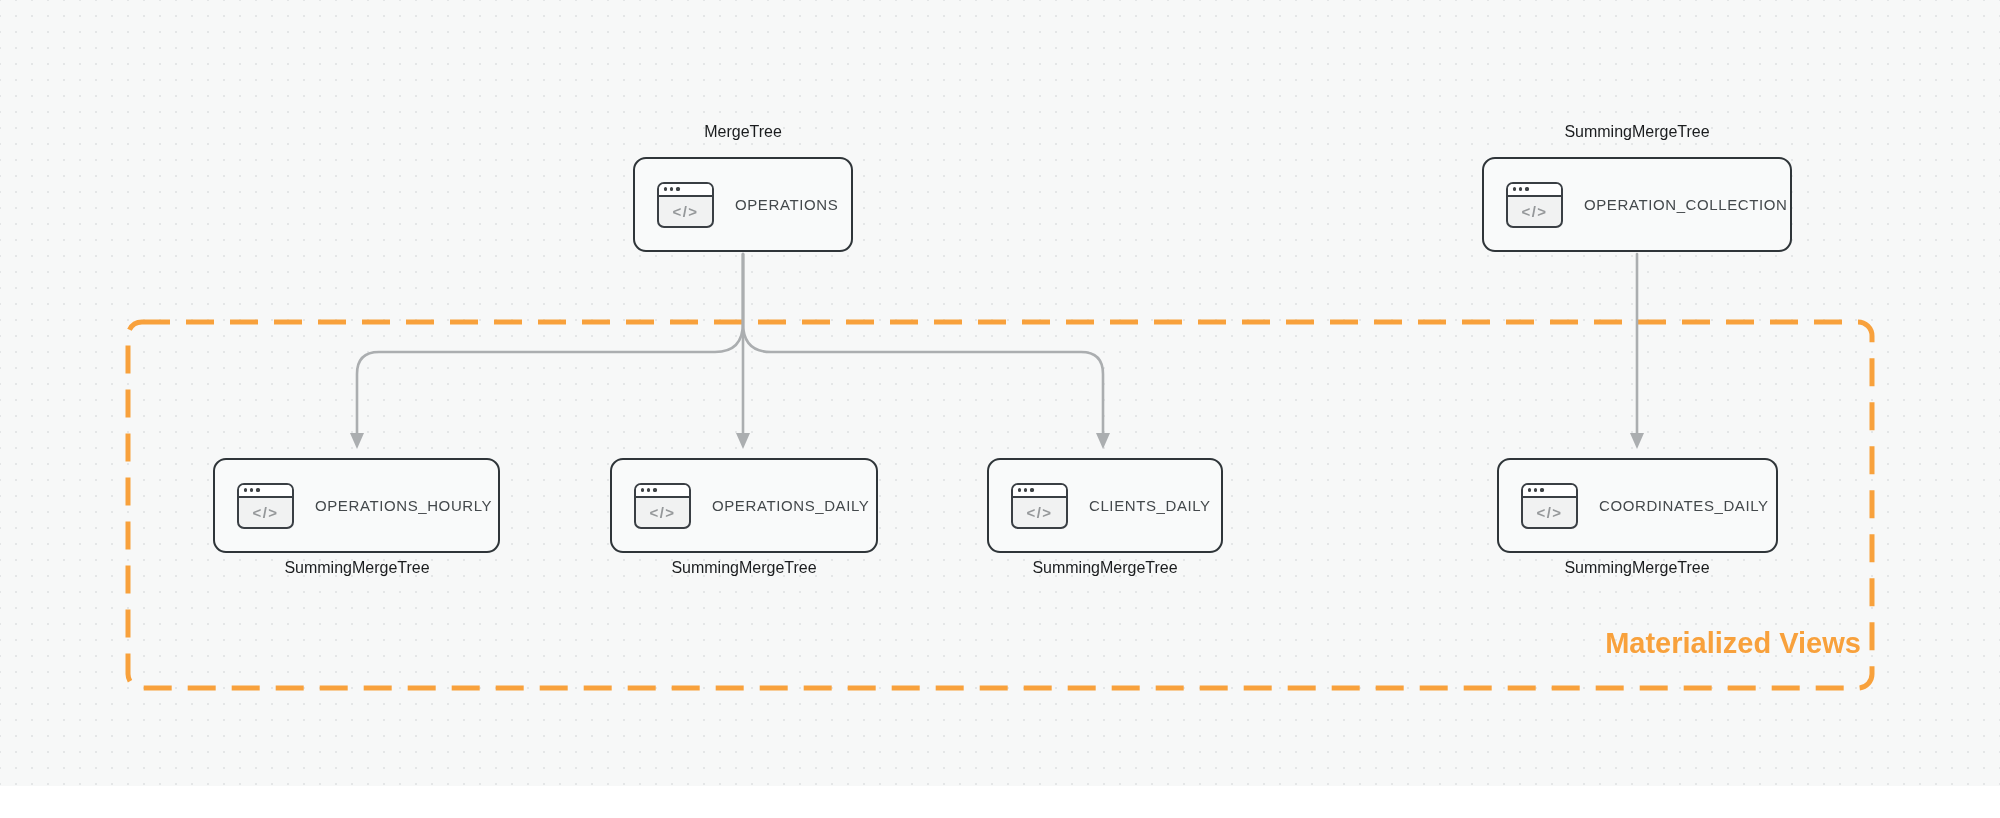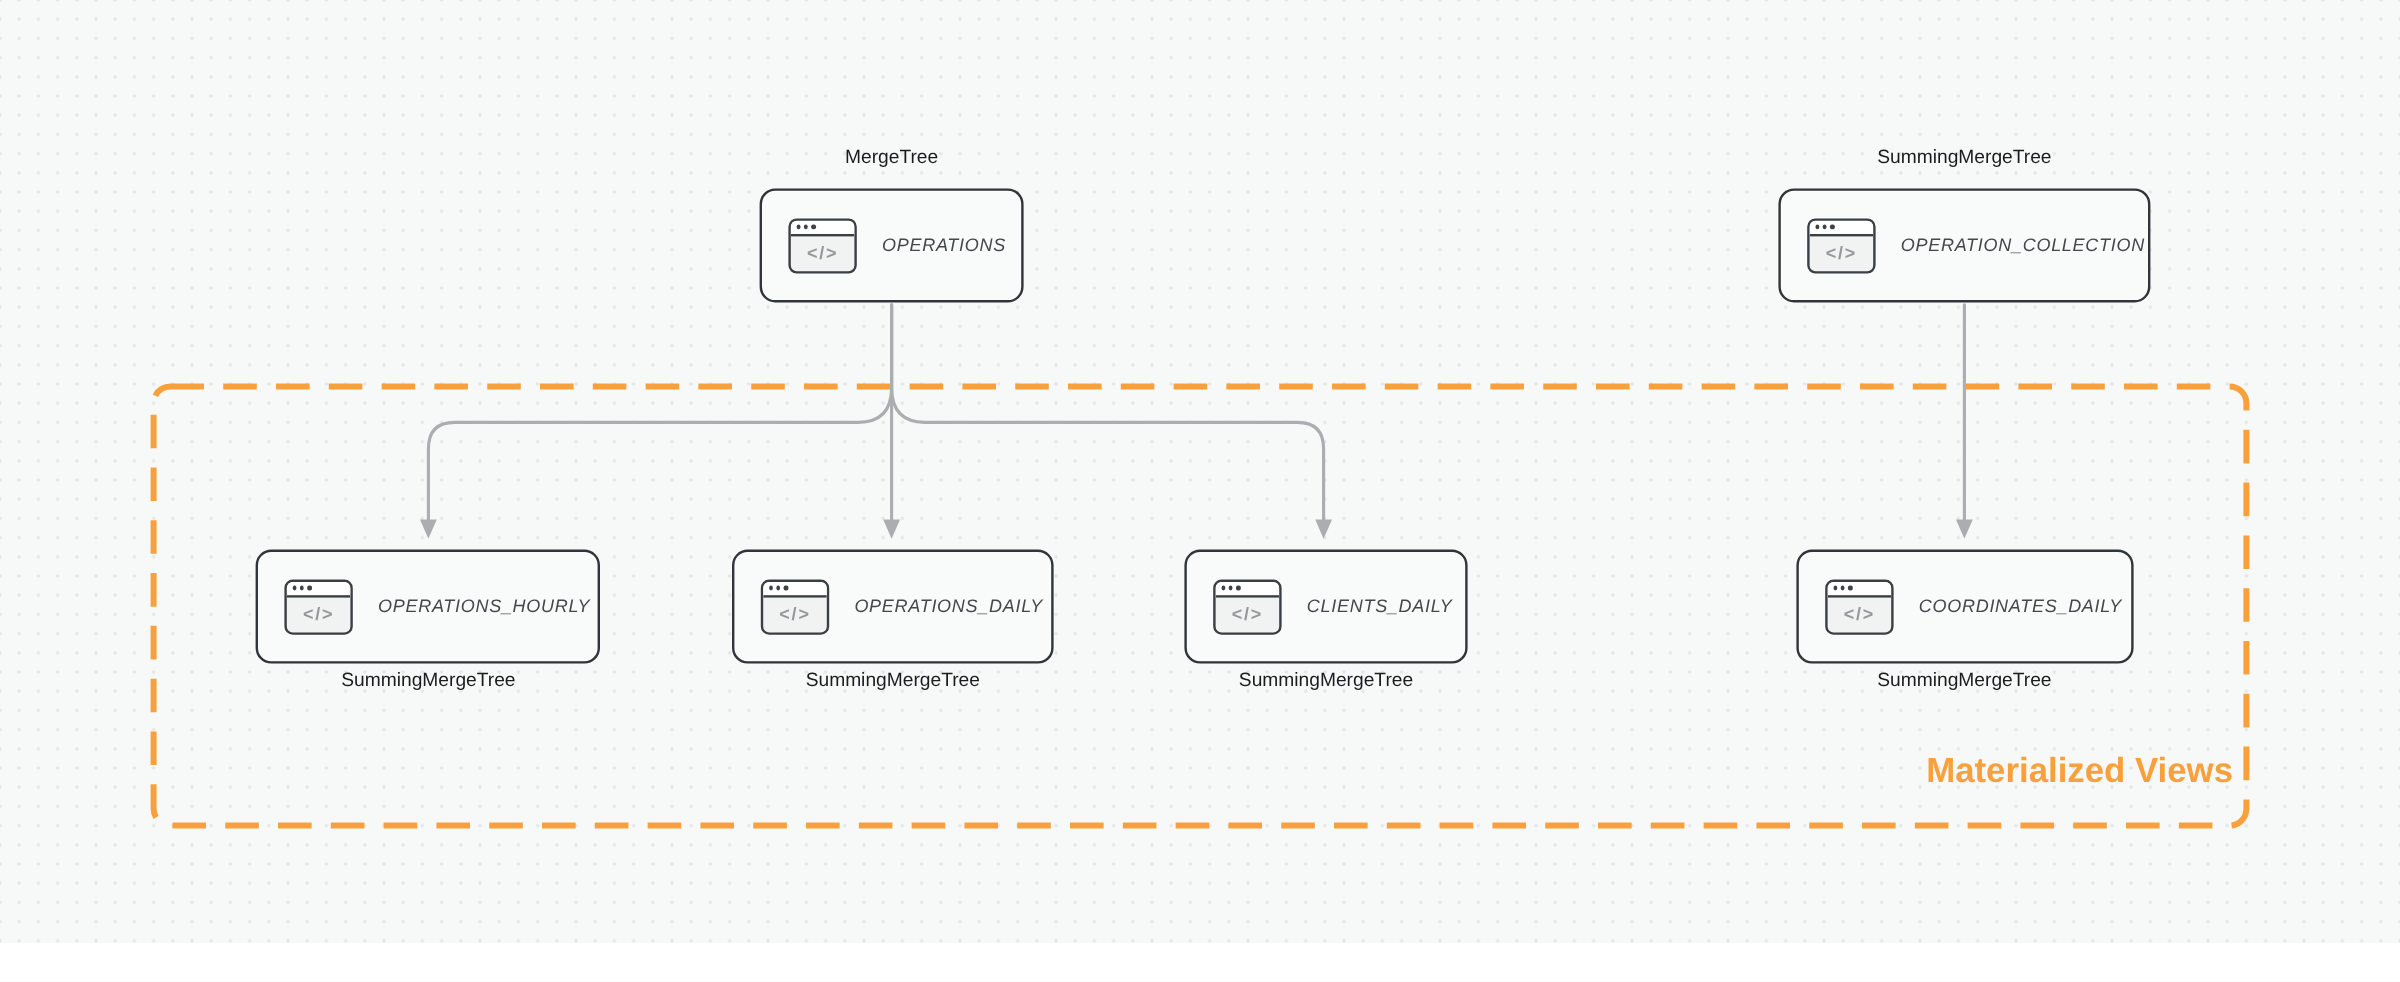--- a/index.html
+++ b/index.html
@@ -34,21 +34,20 @@
     position:absolute;z-index:2;height:95px;
     box-sizing:border-box;
     background:var(--node-fill);
     border:2.5px solid var(--node-border);
     border-radius:13px;
     display:flex;align-items:center;gap:21px;
     padding:0 22px;
     cursor:pointer;
   }
   .node-title{
-    font-style:italic;
     font-size:15px;
     font-weight:500;
     letter-spacing:0.6px;
     color:var(--node-text);
     white-space:nowrap;
     text-align:right;
   }
   .node-icon{
     position:relative;flex:0 0 auto;
     width:57px;height:46px;

